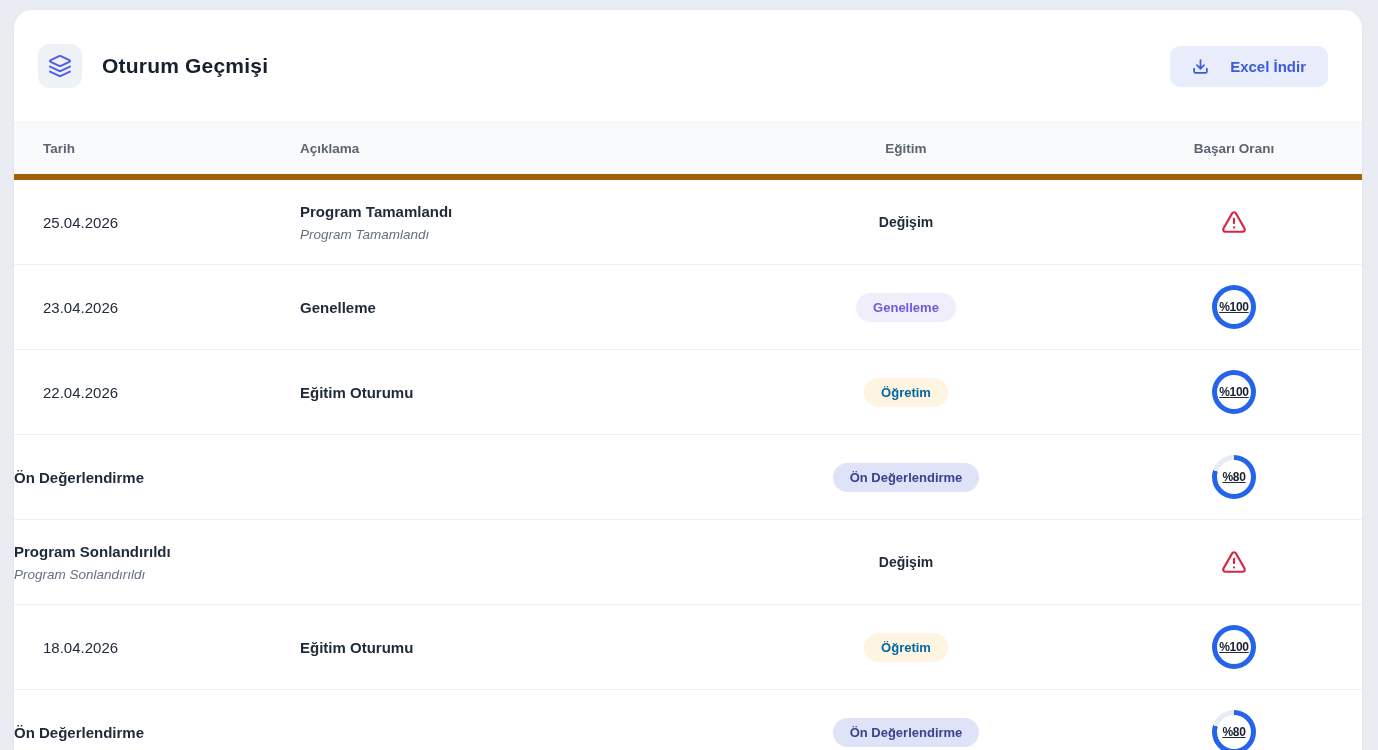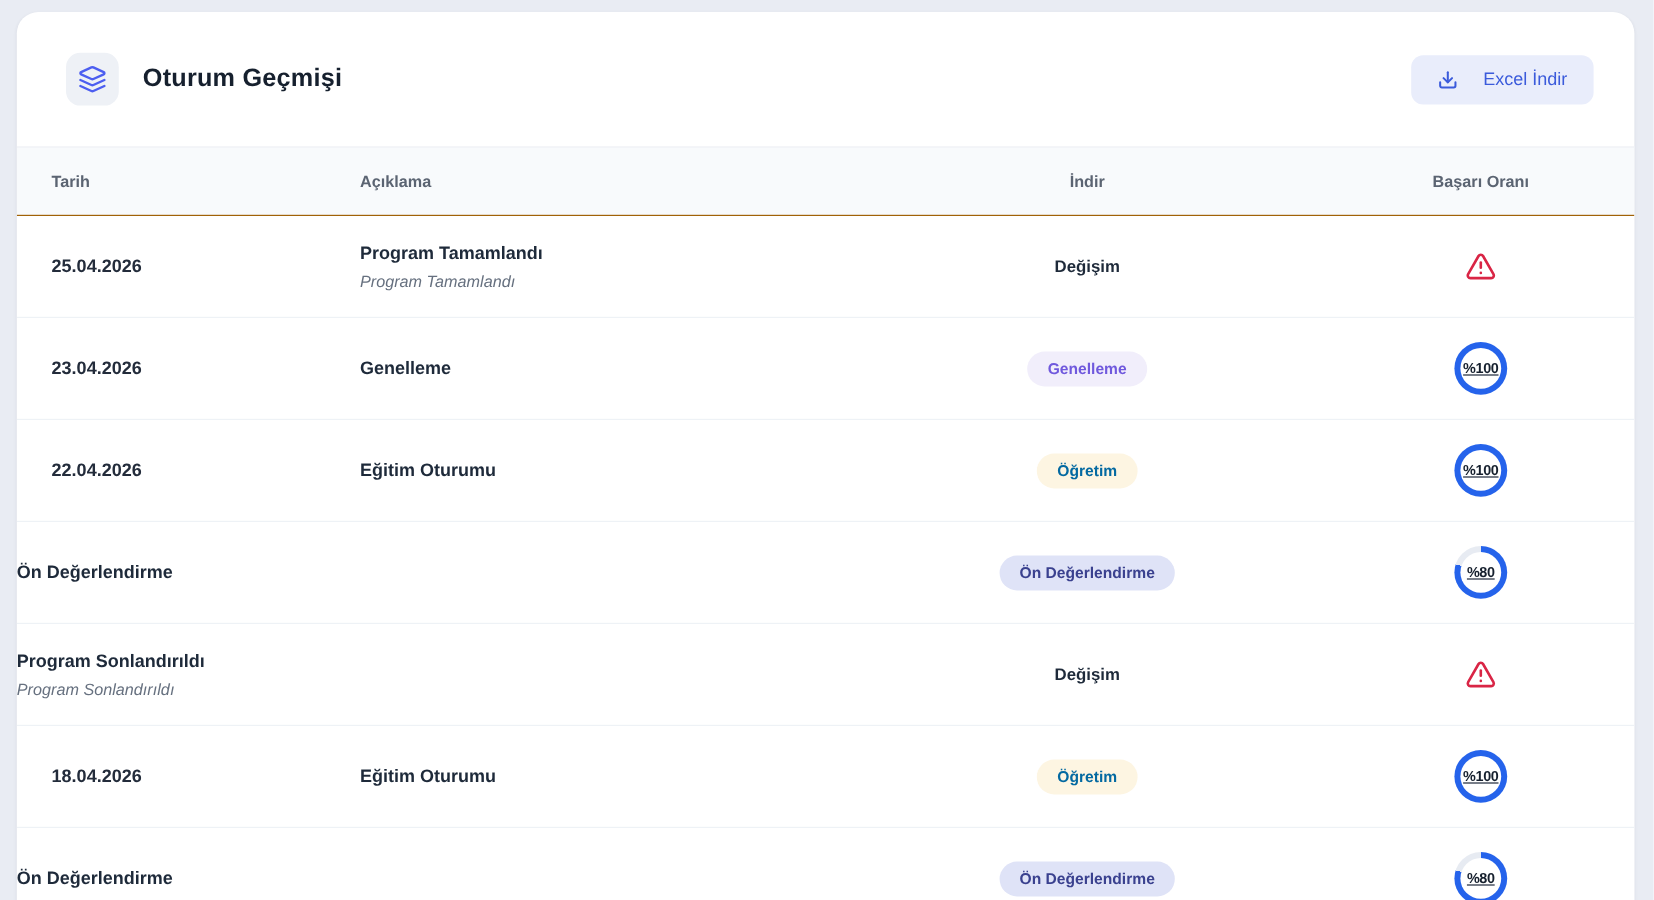--- a/index.html
+++ b/index.html
@@ -12,54 +12,54 @@
   }
   .card {
     position:absolute; left:14px; top:10px; width:1348px; height:940px;
     background:#ffffff; border-radius:18px;
     box-shadow:0 1px 3px rgba(30,41,59,0.06);
     overflow:hidden;
   }
   
   .card-header {
     height:112px; display:flex; align-items:center;
-    padding:0 34px 0 41px;
+    padding:0 34px 0 24px;
   }
   .title-wrap { display:flex; align-items:center; gap:20px; flex:1; }
   .icon-box {
     width:44px; height:44px; border-radius:12px; background:#eef1f6;
     display:flex; align-items:center; justify-content:center;
   }
   .icon-box svg { stroke:#4c5ef0; }
   .page-title { font-size:21px; font-weight:700; color:#16202e; letter-spacing:0.2px; }
   .excel-btn {
     display:flex; align-items:center; gap:21px;
     background:#e9edfb; border:none; border-radius:10px;
     padding:12px 22px; cursor:pointer;
     font-family:"Liberation Sans", sans-serif;
-    font-size:15px; font-weight:400; color:#3b5bdb;
+    font-size:15px; font-weight:700; color:#3b5bdb;
   }
   .excel-btn svg { stroke:#3b5bdb; }
   
   .thead {
     display:flex; align-items:center; height:58px;
     background:#f8fafc;
-    border-top:1px solid #eef1f6; border-bottom:1px solid #a16207;
+    border-top:1px solid #eef1f6; border-bottom:6px solid #a16207;
     font-size:13.5px; font-weight:700; color:#5b6472;
   }
   .row {
     display:flex; align-items:center; height:85px;
     border-bottom:1px solid #eef2f6;
     background:#fff;
   }
   .col-date  { width:286px; padding-left:29px; }
   .col-desc  { flex:1; }
   .col-stage { width:400px; display:flex; justify-content:center; text-align:center; }
   .col-rate  { width:256px; display:flex; justify-content:center; text-align:center; }
-  .date-text { font-size:15px; color:#232c3b;font-weight:bold; }
+  .date-text { font-size:15px; color:#232c3b; }
   .desc-title { font-size:15px; font-weight:700; color:#1e2a3a; }
   .desc-sub   { font-size:13.5px; font-style:italic; color:#66707f; margin-top:7px; }
   .stage-text { font-size:14px; font-weight:700; color:#1e2a3a; }
   .badge {
     display:inline-block; padding:8px 17px; border-radius:999px;
     font-size:13px; font-weight:700; line-height:1;
   }
   .badge-purple { background:#f1eefb; color:#7059dd; }
   .badge-amber  { background:#fdf5e2; color:#0369a1; }
   .badge-indigo { background:#dfe3f7; color:#3a418f; }
@@ -98,21 +98,21 @@
           <line x1="12" y1="15" x2="12" y2="3"></line>
         </svg>
       </span>
       <span>Excel İndir</span>
     </button>
   </div>
 
   <div class="thead">
     <div class="col-date">Tarih</div>
     <div class="col-desc">Açıklama</div>
-    <div class="col-stage">İndir</div>
+    <div class="col-stage">Eğitim</div>
     <div class="col-rate">Başarı Oranı</div>
   </div>
 
   <div class="row">
     <div class="col-date date-text">25.04.2026</div>
     <div class="col-desc">
       <div class="desc-title">Program Tamamlandı</div>
       <div class="desc-sub">Program Tamamlandı</div>
     </div>
     <div class="col-stage">

